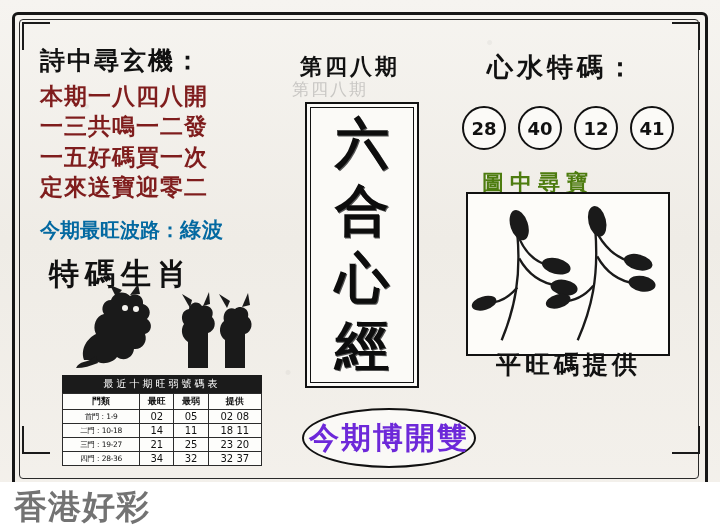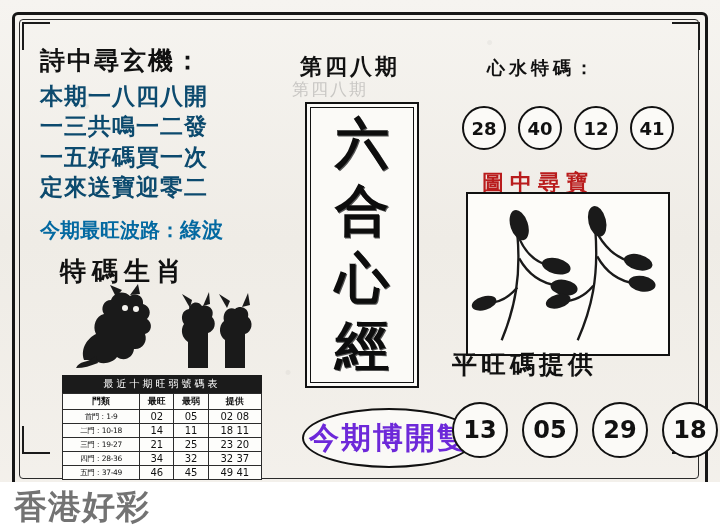--- a/index.html
+++ b/index.html
@@ -70,42 +70,42 @@
     font-size: 25px;
     letter-spacing: 2px;
     color: #111;
     margin-bottom: 4px;
   }
   .poem-line {
     font-family: "DejaVu Serif", serif;
     font-weight: bold;
     font-size: 23px;
     letter-spacing: 1px;
-    color: #0c4a6e;
+    color: #7f1d1d;
     line-height: 1.32;
     white-space: nowrap;
   }
   .wave-row {
     margin-top: 14px;
     font-family: "DejaVu Serif", serif;
     font-weight: bold;
     font-size: 20px;
     color: #0369a1;
     white-space: nowrap;
   }
   .wave-value {
     font-size: 21px;
     letter-spacing: 1px;
   }
   .zodiac-heading {
     margin-top: 10px;
-    margin-left: 20px;
-    font-family: "DejaVu Serif", serif;
-    font-weight: bold;
-    font-size: 26px;
+    margin-left: 9px;
+    font-family: "DejaVu Serif", serif;
+    font-weight: bold;
+    font-size: 30px;
     letter-spacing: 6px;
     color: #111;
   }
 
   
   .animal-art {
     position: absolute;
     left: 70px; top: 268px;
     width: 190px; height: 110px;
   }
@@ -203,24 +203,24 @@
     font-family: "DejaVu Serif", serif;
     font-weight: bold;
     font-size: 30px;
     letter-spacing: 2px;
     color: #6d28d9;
   }
 
   
   .right-title {
     position: absolute;
-    left: 487px; top: 56px;
+    left: 487px; top: 50px;
     font-family: Liberation Serif, serif;
     font-weight: bold;
-    font-size: 18px;
+    font-size: 26px;
     letter-spacing: 4px;
     color: #111;
   }
   .ball-row {
     position: absolute;
     display: flex;
     gap: 12px;
   }
   .ball {
     width: 40px; height: 40px;
@@ -239,32 +239,32 @@
     width: 52px; height: 52px;
     font-size: 24px;
   }
   .subtitle-right {
     position: absolute;
     left: 482px; top: 168px;
     font-family: "DejaVu Serif", serif;
     font-weight: bold;
     font-size: 22px;
     letter-spacing: 6px;
-    color: #b91c1c;
+    color: #4d7c0f;
   }
   .art-frame {
     position: absolute;
     left: 466px; top: 192px;
     width: 200px; height: 160px;
     border: 2px solid #111;
     background: #fdfcf9;
   }
   .right-subtitle2 {
     position: absolute;
-    left: 452px; top: 348px;
+    left: 496px; top: 348px;
     font-family: "DejaVu Serif", serif;
     font-weight: bold;
     font-size: 25px;
     letter-spacing: 4px;
     color: #111;
   }
 
   
   .footer {
     position: absolute;
@@ -372,26 +372,20 @@
         <td>21</td>
         <td>25</td>
         <td>23 20</td>
       </tr>
       <tr>
         <td class="first">四門：28-36</td>
         <td>34</td>
         <td>32</td>
         <td>32 37</td>
       </tr>
-      <tr>
-        <td class="first">五門：37-49</td>
-        <td>46</td>
-        <td>45</td>
-        <td>49 41</td>
-      </tr>
     </tbody>
   </table>
 
   <div class="issue-label">第四八期</div>
   <div class="ghost-text">第四八期</div>
 
   <div class="center-plaque">
     <div class="center-plaque-inner">
       <div class="brand-char">六</div>
       <div class="brand-char">合</div>
@@ -435,23 +429,17 @@
         <ellipse cx="132" cy="28" rx="9" ry="16" transform="rotate(-14 132 28)"></ellipse>
         <ellipse cx="174" cy="70" rx="15" ry="8" transform="rotate(14 174 70)"></ellipse>
         <ellipse cx="178" cy="92" rx="14" ry="8" transform="rotate(10 178 92)"></ellipse>
         <ellipse cx="92" cy="110" rx="13" ry="7" transform="rotate(-16 92 110)"></ellipse>
       </g>
     </svg>
   </div>
 
   <div class="right-subtitle2">平旺碼提供</div>
 
-  <div class="ball-row" style="left:452px; top:402px; gap:14px;">
-    <div class="ball big">13</div>
-    <div class="ball big">05</div>
-    <div class="ball big">29</div>
-    <div class="ball big">18</div>
-  </div>
 
   <div class="footer">
     <div class="footer-brand">香港好彩</div>
   </div>
 </div>
 
 </body></html>

